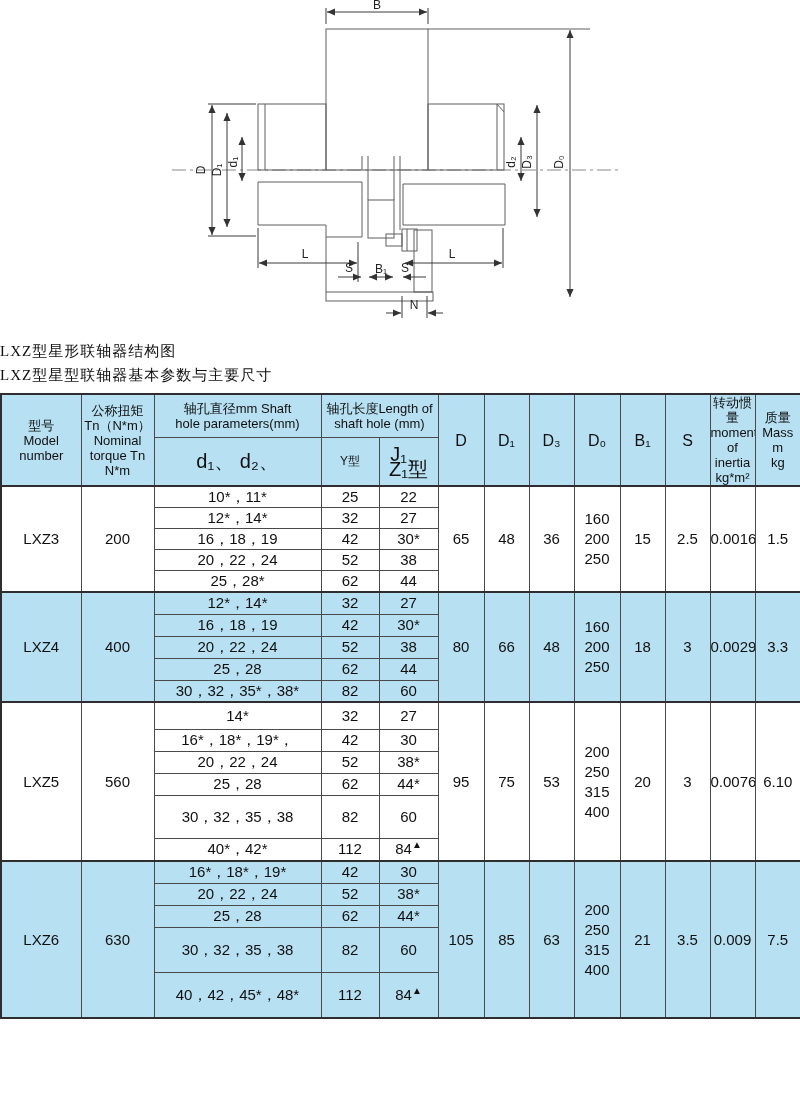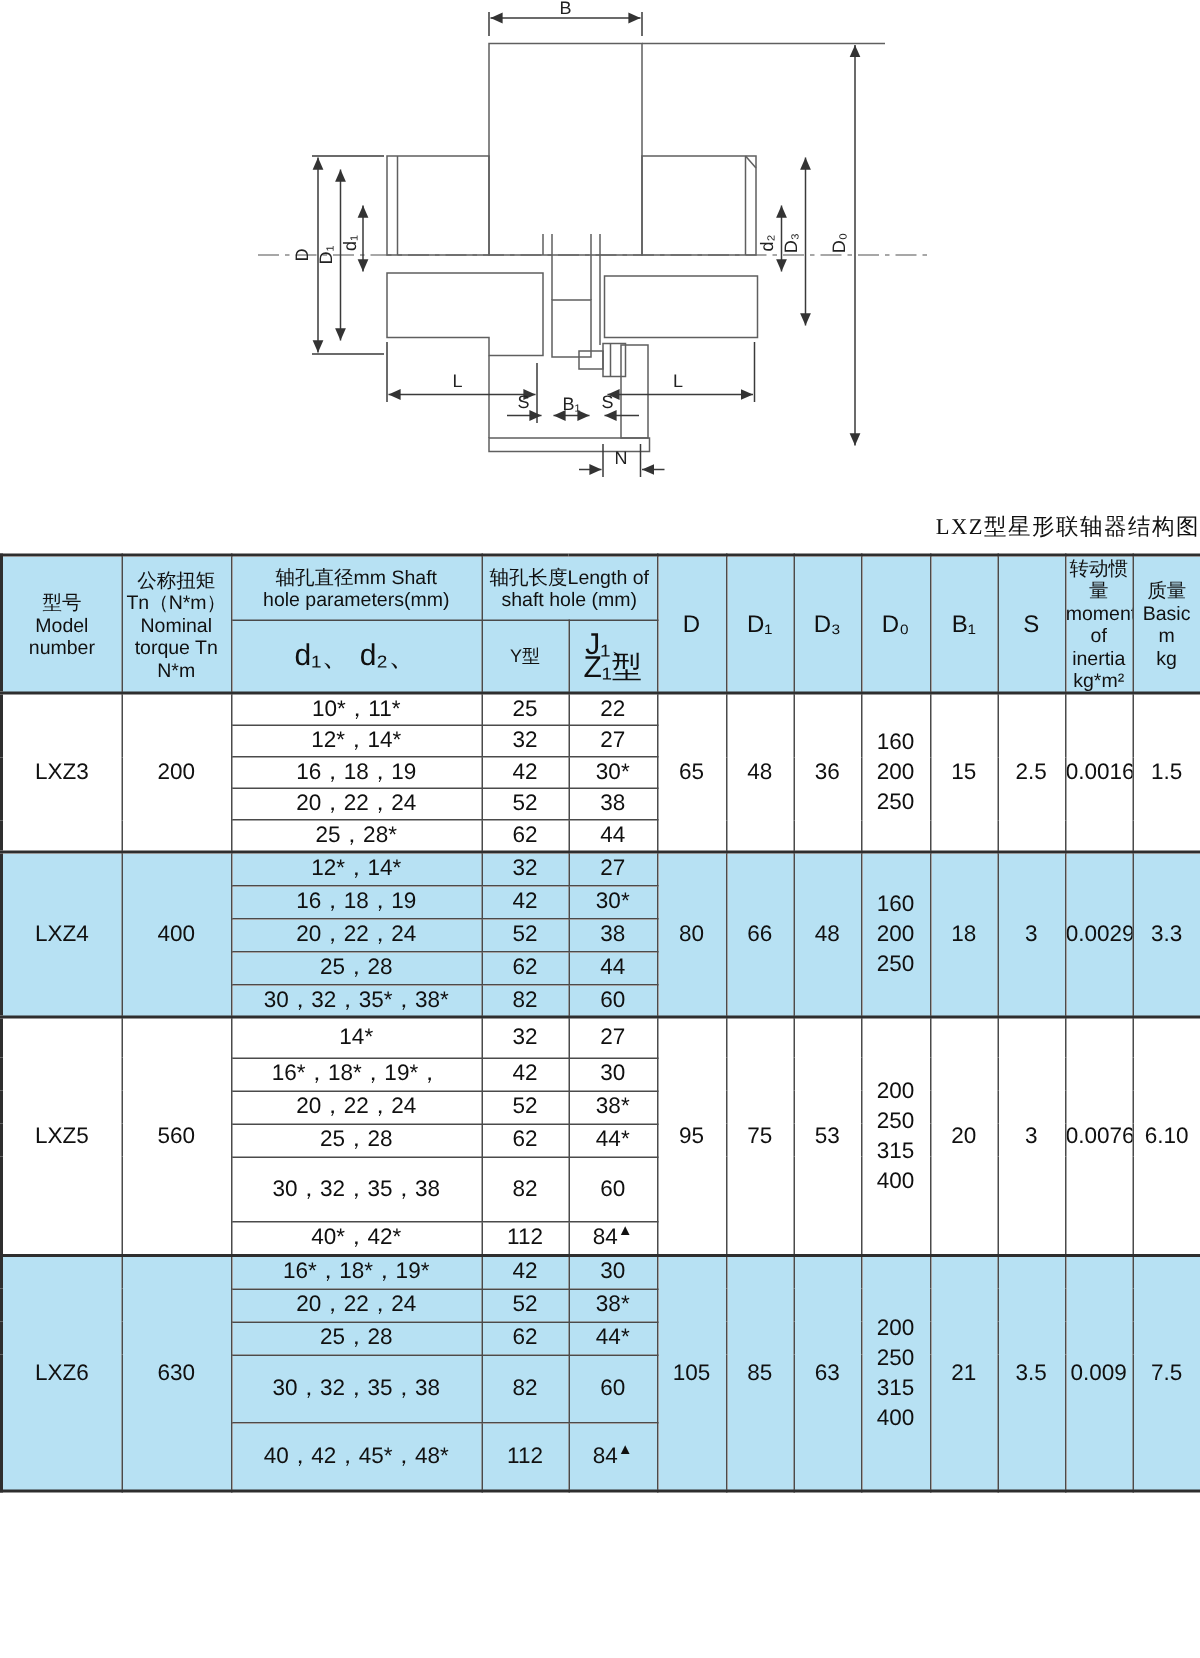--- a/index.html
+++ b/index.html
@@ -7,21 +7,21 @@
     position:relative; width:800px; height:1105px; margin:0 auto;
     background:#fff; font-family:"Liberation Sans", sans-serif; color:#111;
     overflow:hidden;
   }
   svg.diagram { display:block; margin:0 auto; }
   svg .ln   { stroke:#5f5f5f; stroke-width:1; fill:none; }
   svg .dim  { stroke:#3a3a3a; stroke-width:1; fill:none; }
   svg .cl   { stroke:#8a8a8a; stroke-width:1; stroke-dasharray:14 4 3 4; }
   svg text  { font-family:"Liberation Sans", sans-serif; font-size:12px; fill:#222; text-anchor:middle; }
 
-  .captions { text-align:right; margin-top:12px; }
+  .captions { text-align:left; margin-top:12px; }
   .cap { margin:5px 0; font-size:15px; color:#101010; }
   .cap.zh { font-family:"Liberation Serif", serif; letter-spacing:1px; }
 
   table.spec {
     border-collapse:collapse; table-layout:fixed;
     width:796px; margin:8px auto 0 auto;
     border:2px solid #2e2e2e;
   }
   table.spec th, table.spec td {
     border:1px solid #4a4a4a; padding:0;
@@ -132,20 +132,21 @@
       <line class="dim" x1="402" y1="296" x2="402" y2="318"></line>
       <line class="dim" x1="427" y1="296" x2="427" y2="318"></line>
       <line class="dim" x1="386" y1="313" x2="401" y2="313" marker-end="url(#ar)"></line>
       <line class="dim" x1="428" y1="313" x2="443" y2="313" marker-start="url(#ar)"></line>
       <text x="414" y="309">N</text>
     </g>
   </svg>
 
   <div class="captions">
     <div class="cap zh">LXZ型星形联轴器结构图</div>
+    <div class="cap zh">LXZ型星型联轴器基本参数与主要尺寸</div>
   </div>
 
   <table class="spec">
     <colgroup>
       <col style="width:80px">
         <col style="width:73px">
         <col style="width:167px">
       <col style="width:58px">
         <col style="width:59px">
         <col style="width:46px">
@@ -176,21 +177,21 @@
         <th rowspan="2" class="sym">D₃</th>
         <th rowspan="2" class="sym">D₀</th>
         <th rowspan="2" class="sym">B₁</th>
         <th rowspan="2" class="sym">S</th>
         <th rowspan="2">转动惯量
 moment
 of
 inertia
 kg*m²</th>
         <th rowspan="2">质量
-Basic
+Mass
 m
 kg</th>
       </tr>
       <tr style="height:35px">
         <th class="bore" style="font-size:20px">d₁、 d₂、</th>
         <th style="font-size:12px">Y型</th>
         <th style="font-size:20px">J₁、 Z₁型</th>
       </tr>
     </thead>
 

